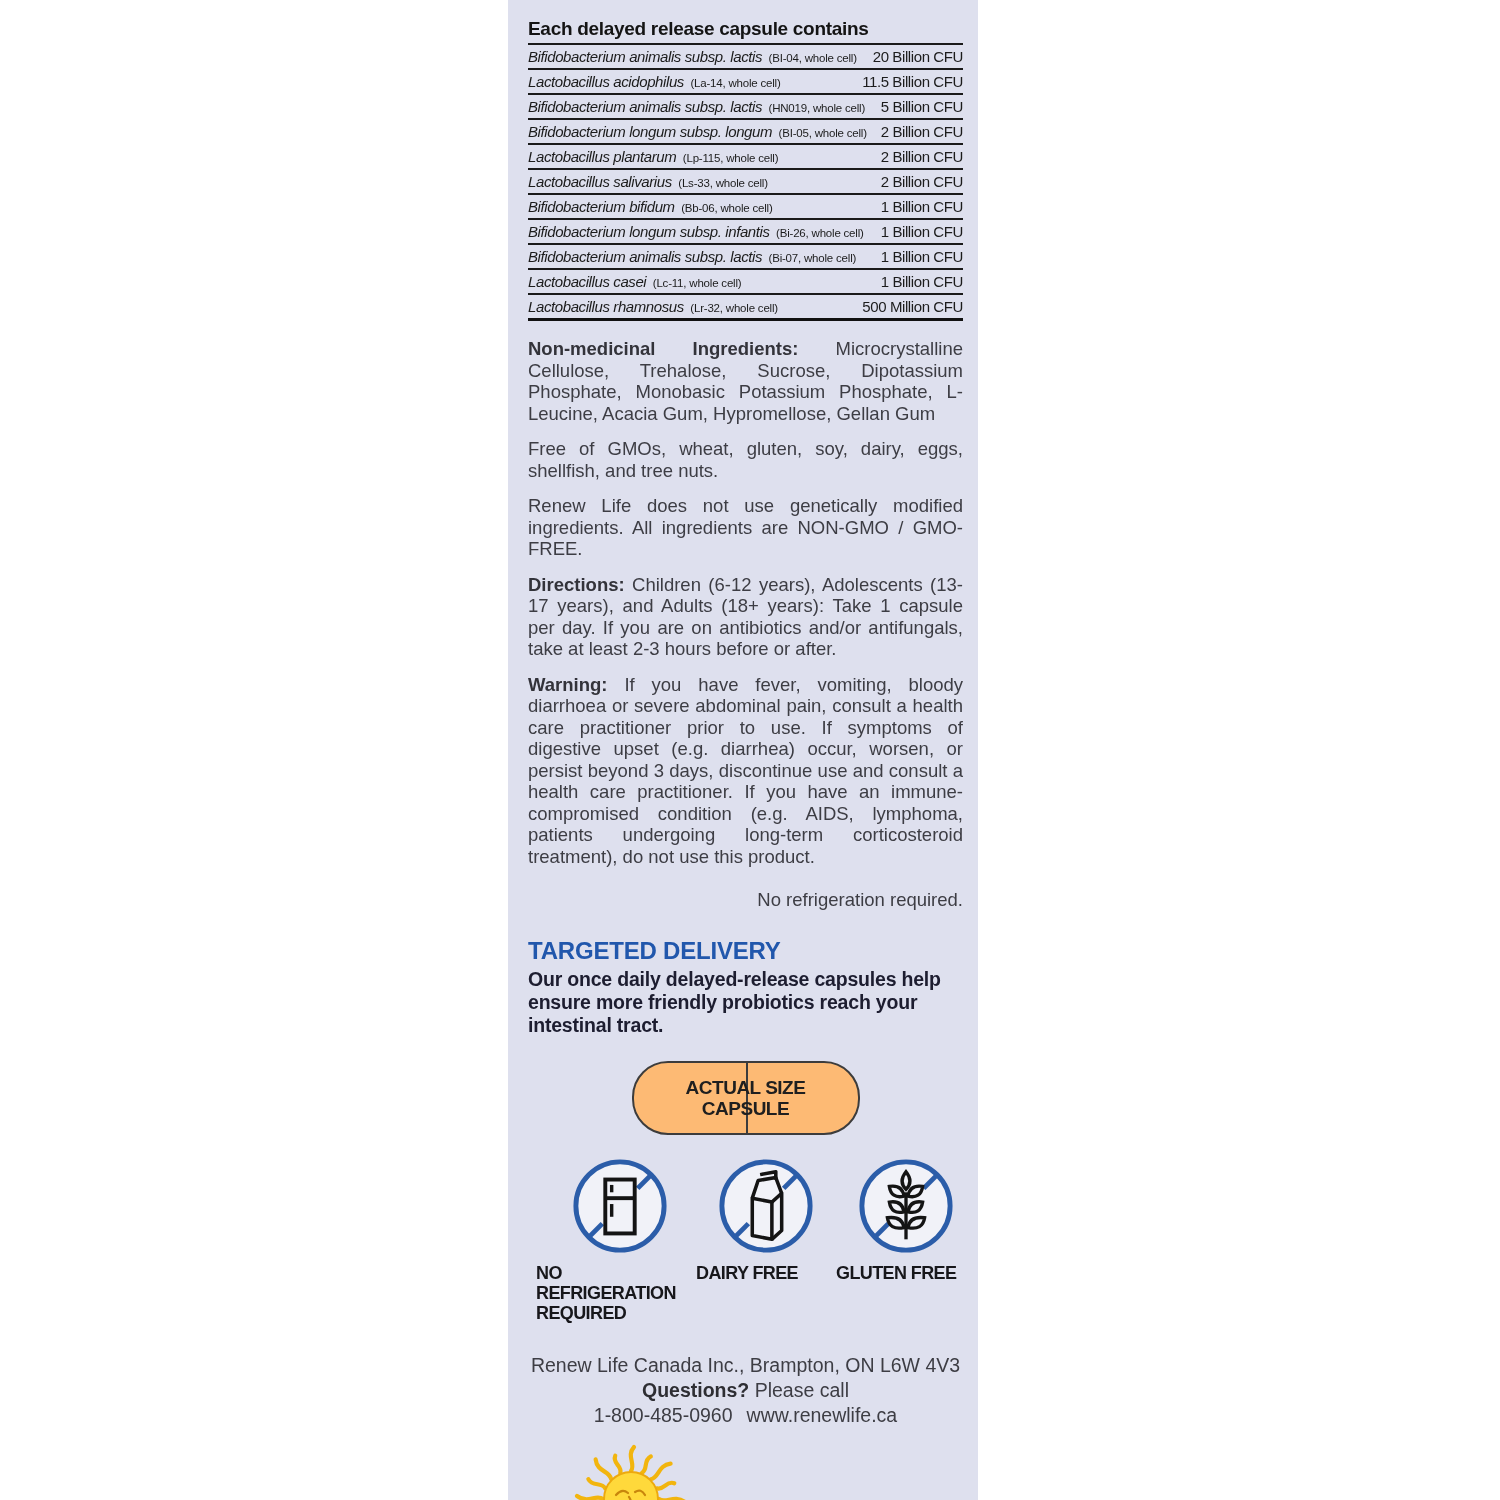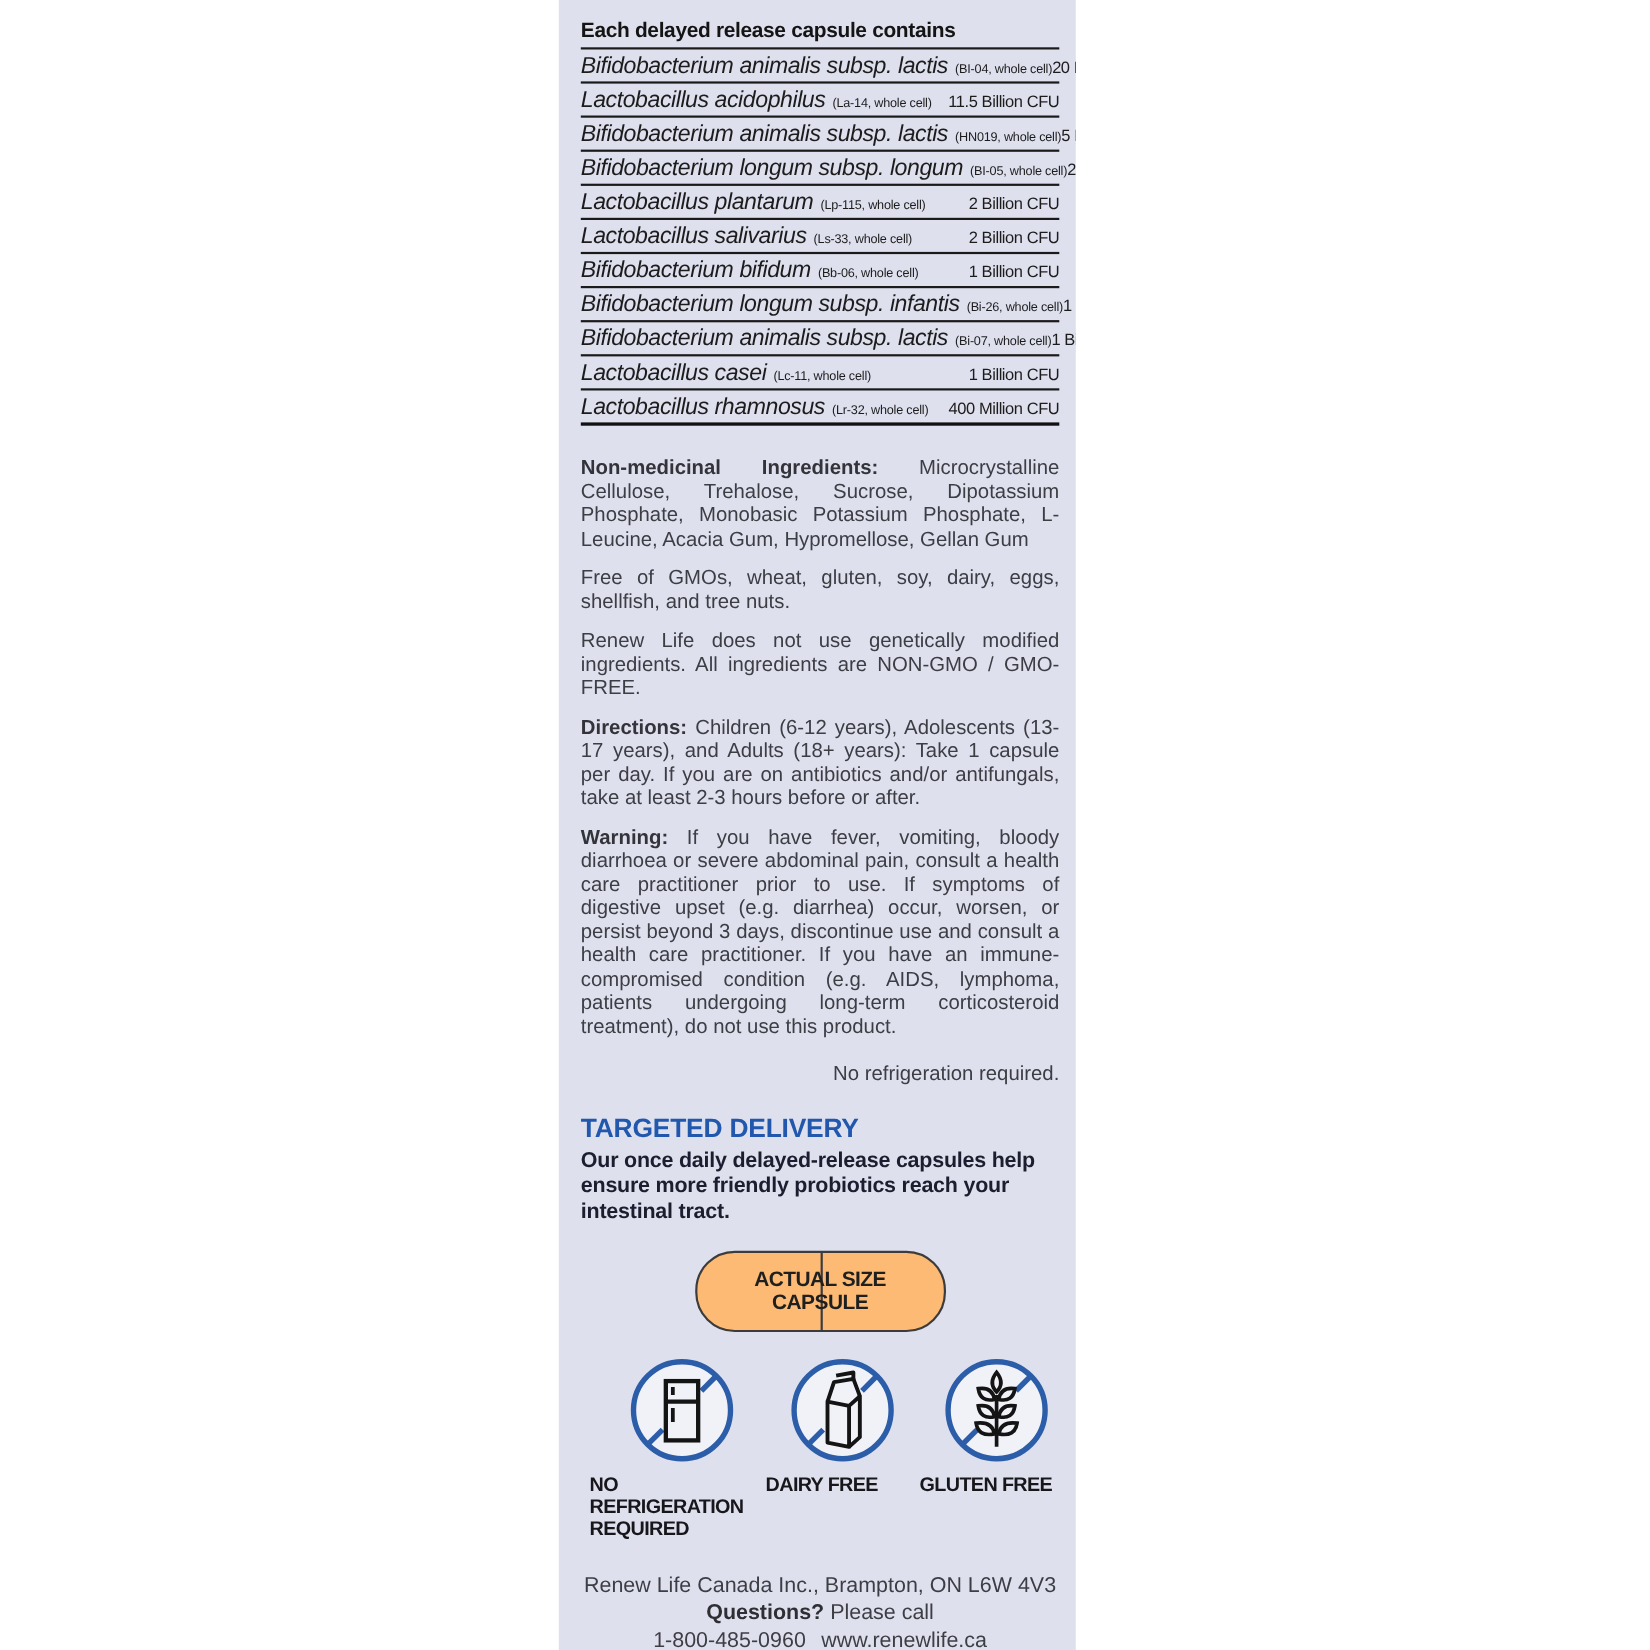--- a/index.html
+++ b/index.html
@@ -8,29 +8,29 @@
   .strip{position:absolute;left:508px;top:0;width:470px;height:1500px;background:#dee0ee;
          box-sizing:border-box;padding:18px 15px 12px 20px;overflow:hidden;}
 
   
   .t-header{font-size:19px;font-weight:bold;color:#141414;letter-spacing:-0.3px;
             border-bottom:2px solid #1a1a1a;padding-bottom:3px;}
   .t-row{display:flex;justify-content:space-between;align-items:baseline;
          border-bottom:2px solid #1a1a1a;padding:3px 0 2px 0;min-height:17px;}
   .t-row:last-child{border-bottom:3px solid #111;}
   .t-left{white-space:nowrap;}
-  .org{font-style:italic;font-size:21px;color:#1c1c1c;letter-spacing:-0.4px;}
+  .org{font-style:italic;font-size:15px;color:#1c1c1c;letter-spacing:-0.4px;}
   .strain{font-size:11.5px;color:#1c1c1c;letter-spacing:-0.2px;margin-left:2px;}
   .amt{font-size:15px;color:#1c1c1c;letter-spacing:-0.4px;white-space:nowrap;text-align:right;}
 
   
   .para{font-size:18.5px;line-height:21.5px;color:#3d3d44;text-align:justify;
         margin:14px 0 0 0;}
   .para b{color:#33333a;}
-  .para.first{margin-top:27px;}
+  .para.first{margin-top:17px;}
   .para.norefrig{margin-top:22px;text-align:right;margin-left:16px;}
 
   
   .td-head{margin-top:26px;font-size:24px;font-weight:bold;color:#2157ac;letter-spacing:-0.2px;}
   .td-sub{font-size:19.5px;font-weight:bold;color:#1d1d30;line-height:23px;margin-top:3px;
           letter-spacing:-0.2px;}
 
   
   .capsule-wrap{display:flex;justify-content:center;margin-top:24px;}
   .capsule{position:relative;width:224px;height:70px;background:#fdba74;
@@ -104,21 +104,21 @@
       <div class="t-row">
         <span class="t-left"><span class="org">Bifidobacterium animalis subsp. lactis</span> <span class="strain">(Bi-07, whole cell)</span></span>
         <span class="amt">1 Billion CFU</span>
       </div>
       <div class="t-row">
         <span class="t-left"><span class="org">Lactobacillus casei</span> <span class="strain">(Lc-11, whole cell)</span></span>
         <span class="amt">1 Billion CFU</span>
       </div>
       <div class="t-row">
         <span class="t-left"><span class="org">Lactobacillus rhamnosus</span> <span class="strain">(Lr-32, whole cell)</span></span>
-        <span class="amt">400 Million CFU</span>
+        <span class="amt">500 Million CFU</span>
       </div>
     </div>
 
     <p class="para first"><b>Non-medicinal Ingredients:</b><span> Microcrystalline Cellulose, Trehalose, Sucrose, Dipotassium Phosphate, Monobasic Potassium Phosphate, L-Leucine, Acacia Gum, Hypromellose, Gellan Gum</span></p>
 
     <p class="para">Free of GMOs, wheat, gluten, soy, dairy, eggs, shellfish, and tree nuts.</p>
 
     <p class="para">Renew Life does not use genetically modified ingredients. All ingredients are NON-GMO / GMO-FREE.</p>
 
     <p class="para"><b>Directions:</b><span> Children (6-12 years), Adolescents (13-17 years), and Adults (18+ years): Take 1 capsule per day. If you are on antibiotics and/or antifungals, take at least 2-3 hours before or after.</span></p>

